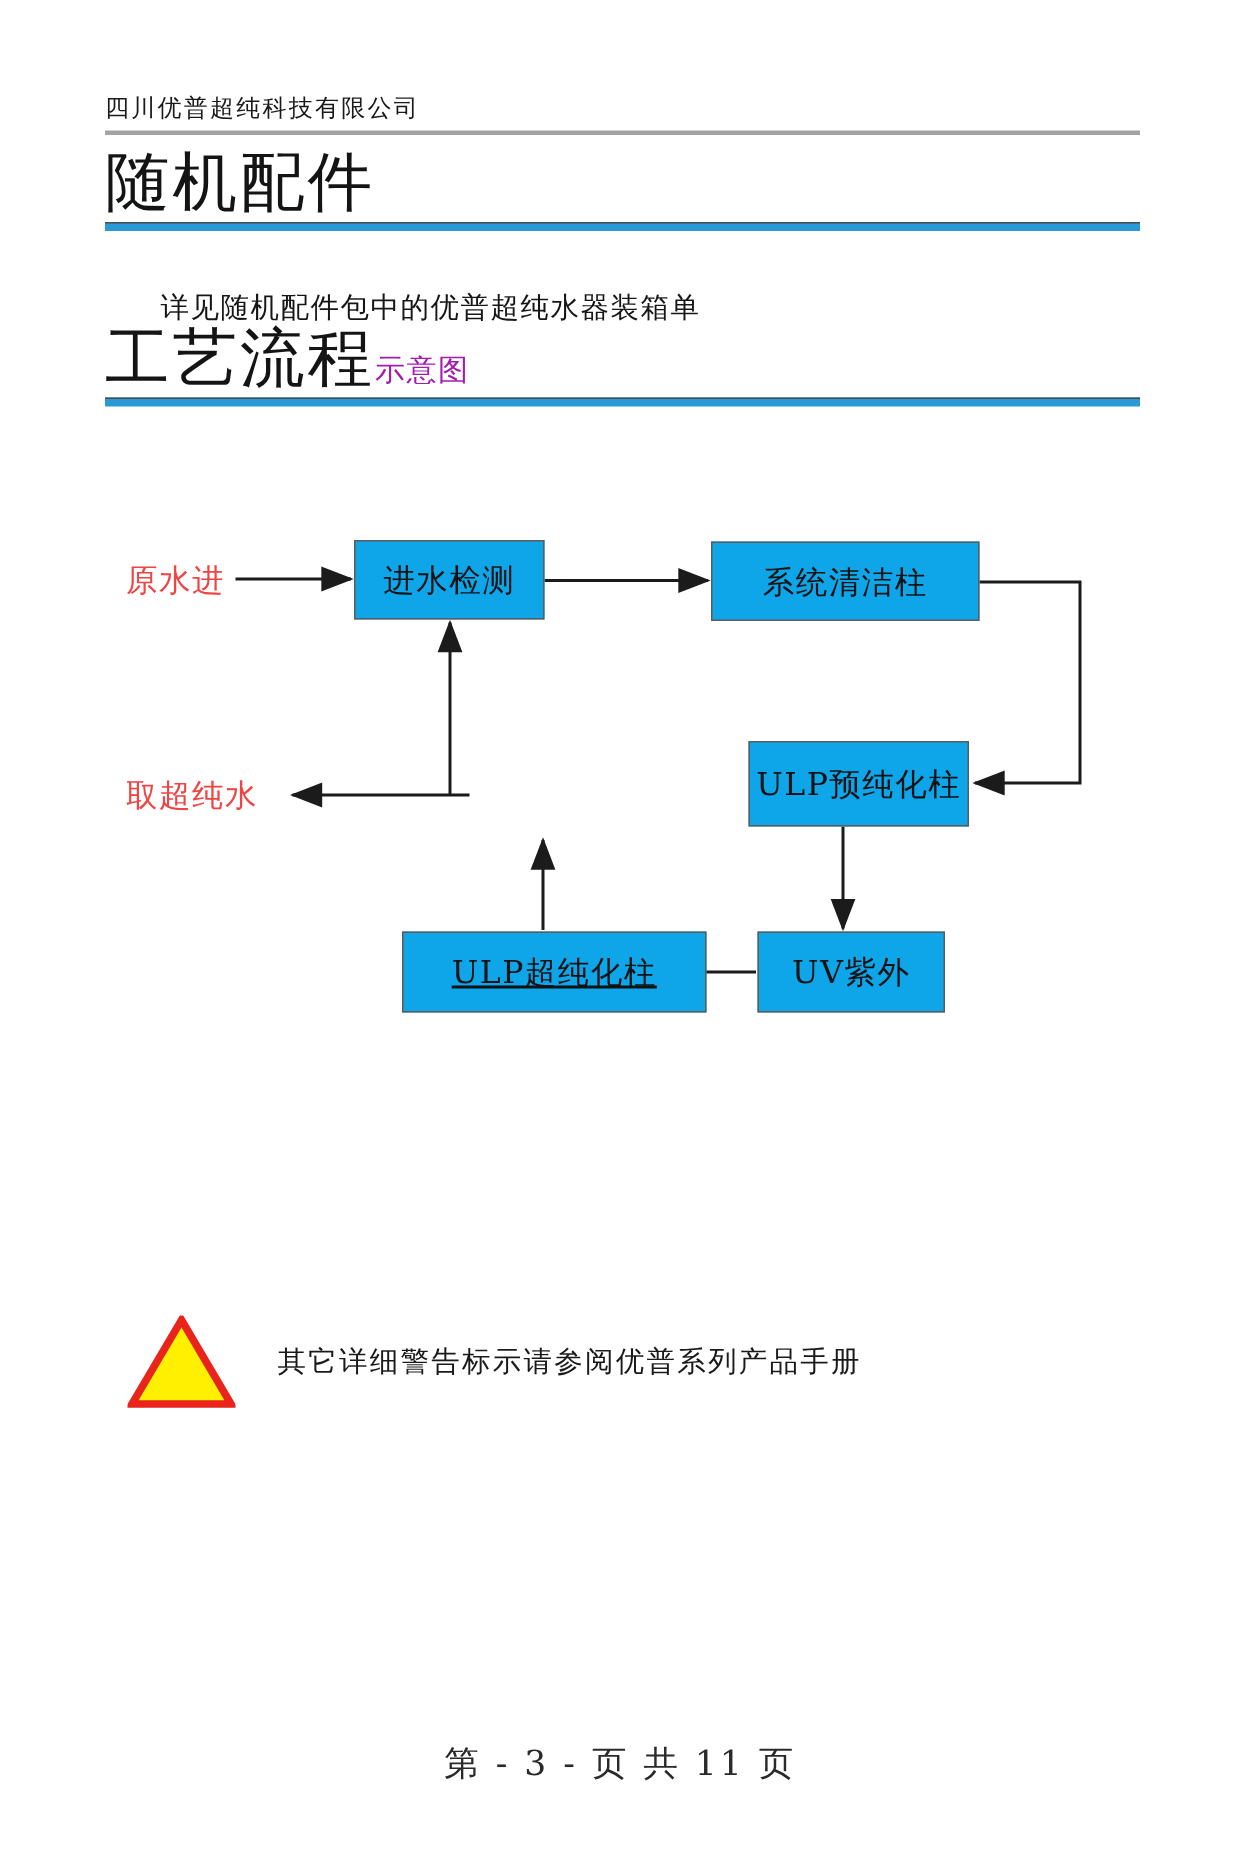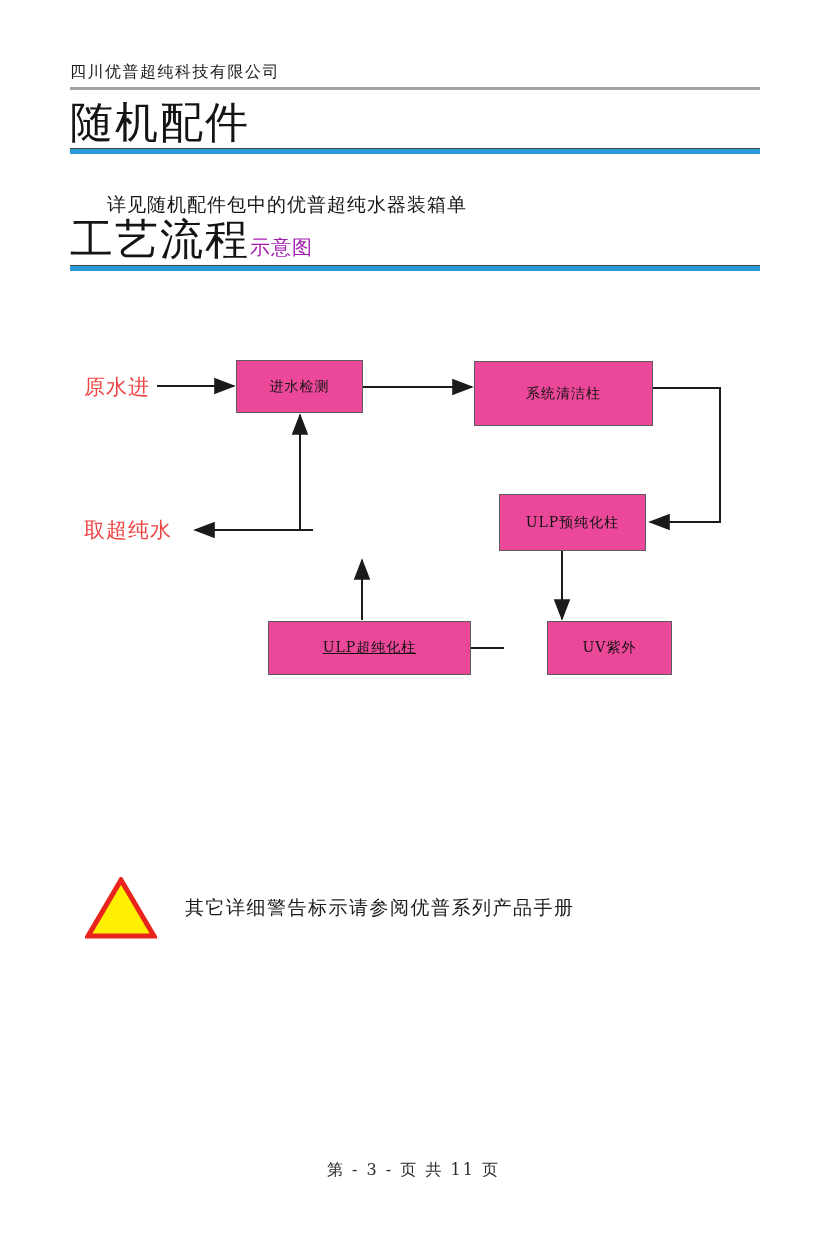--- a/index.html
+++ b/index.html
@@ -78,26 +78,26 @@
     position: absolute;
     left: 0;
     top: 300px;
     width: 827px;
     height: 430px;
   }
   .flow-box {
     position: absolute;
     box-sizing: border-box;
     border: 1px solid #5c5c5c;
-    background: #ec4899;
+    background: #0ea5e9;
     display: flex;
     align-items: center;
     justify-content: center;
     font-family: "DejaVu Serif", "Liberation Serif", serif;
-    font-size: 14px;
+    font-size: 21px;
     letter-spacing: 1px;
     color: #131313;
     white-space: nowrap;
     z-index: 2;
   }
   .flow-label {
     position: absolute;
     font-family: "DejaVu Serif", "Liberation Serif", serif;
     font-size: 21px;
     letter-spacing: 1px;
@@ -109,25 +109,25 @@
     position: absolute;
     left: 0;
     top: 0;
     width: 827px;
     height: 430px;
     z-index: 1;
   }
 
   
   #box-inlet-test   { left: 236px; top:  60px; width: 127px; height: 53px; }
-  #box-clean-col    { left: 474px; top:  61px; width: 179px; height: 65px; }
+  #box-clean-col    { left: 474px; top:  61px; width: 179px; height: 53px; }
   #box-fro          { left: 313px; top: 203px; width: 103px; height: 55px; }
   #box-ulp-pre      { left: 499px; top: 194px; width: 147px; height: 57px; }
   #box-ulp-ultra    { left: 268px; top: 321px; width: 203px; height: 54px; text-decoration: underline; }
-  #box-uv           { left: 505px; top: 321px; width: 125px; height: 54px; margin-left: 42px; }
+  #box-uv           { left: 505px; top: 321px; width: 125px; height: 54px; }
 
   #label-raw-water  { left:  84px; top:  73px; }
   #label-get-water  { left:  84px; top: 216px; }
 
   
   #notice-row {
     position: absolute;
     left: 85px;
     top: 877px;
     display: flex;
@@ -148,21 +148,21 @@
   }
 
   
   #footer {
     position: absolute;
     left: 0;
     top: 1160px;
     width: 827px;
     text-align: center;
     font-family: "DejaVu Serif", "Liberation Serif", serif;
-    font-size: 16px;
+    font-size: 23px;
     letter-spacing: 2px;
     color: #2a2a2a;
   }
 </style>
 </head>
 <body>
 
 <div id="page">
 
   <div class="company-header">四川优普超纯科技有限公司</div>

